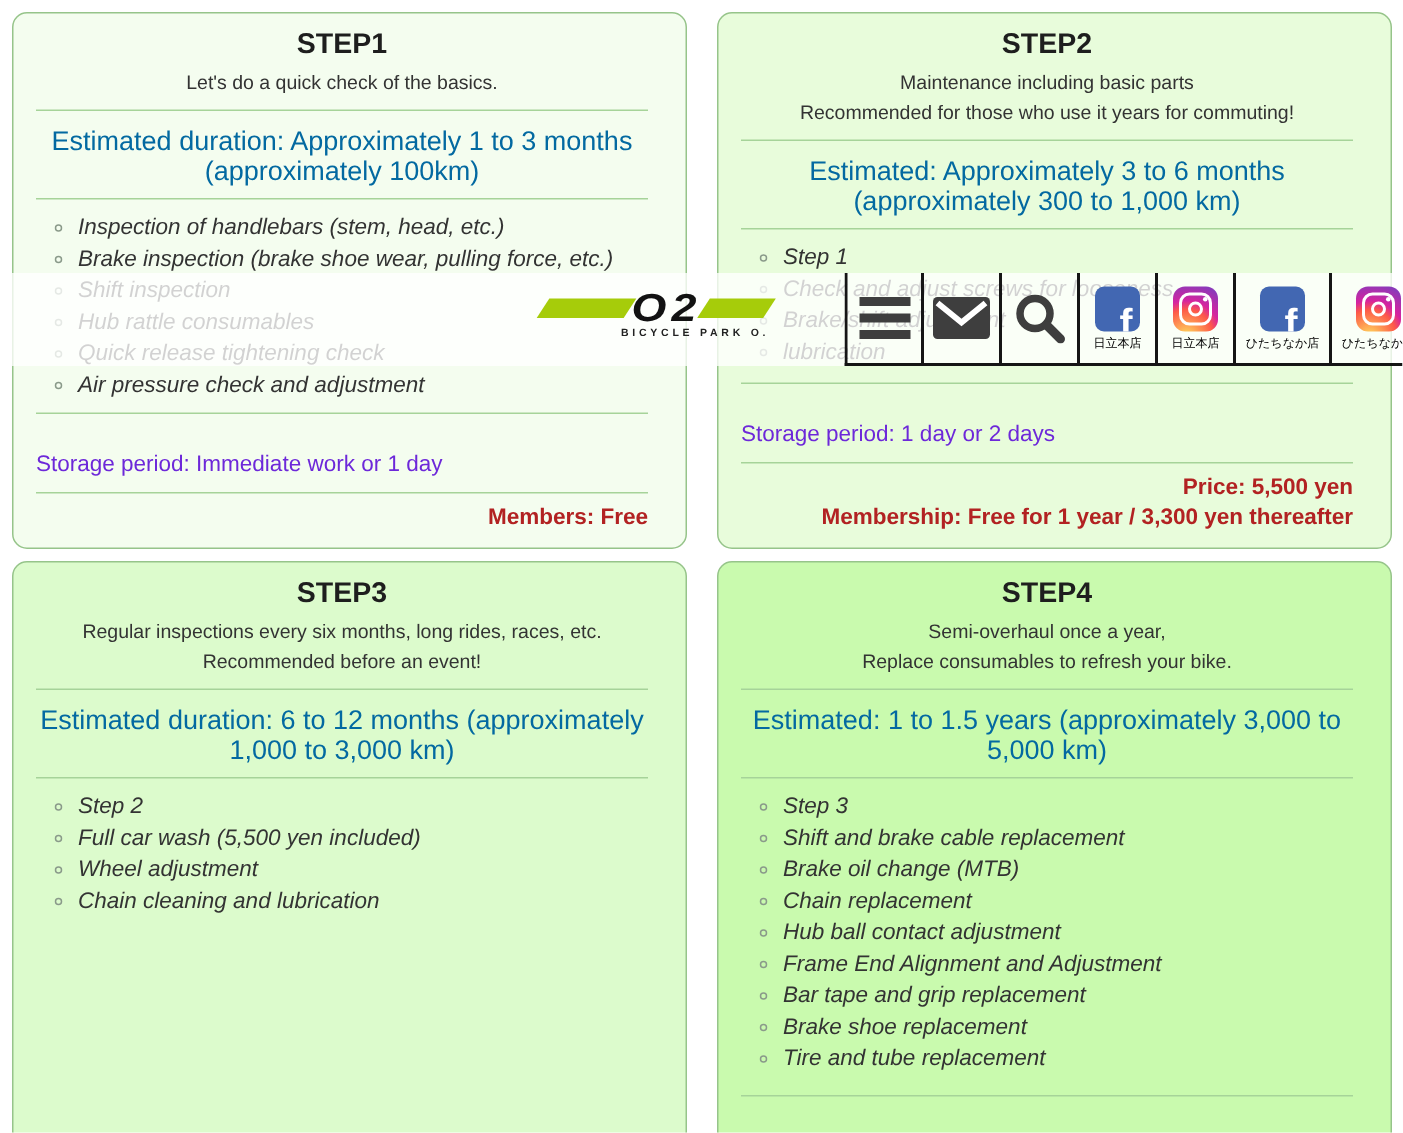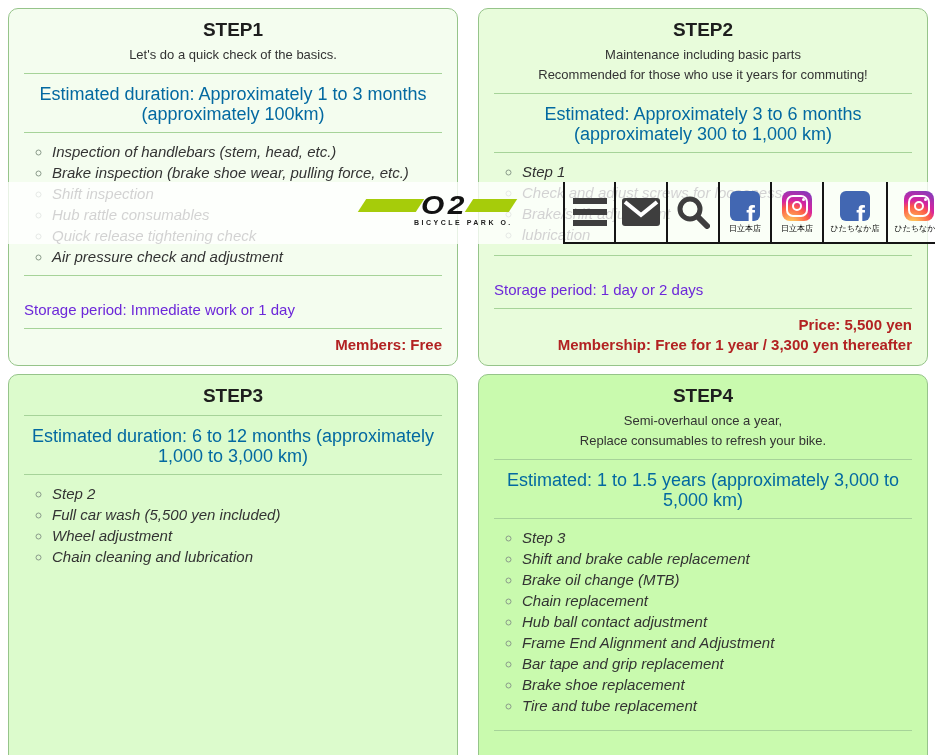--- a/index.html
+++ b/index.html
@@ -8,21 +8,21 @@
     background:#ffffff;font-family:"Liberation Sans",sans-serif;
   }
   
   .cards{
     position:absolute;left:8px;top:8px;width:920px;
     display:grid;grid-template-columns:450px 450px;column-gap:20px;row-gap:8px;
   }
   .card{
     box-sizing:border-box;
     border:1px solid #96c48a;border-radius:10px;
-    padding:10px 15px 10px 15px;
+    padding:10px 25px 10px 15px;
     display:flex;flex-direction:column;
   }
   .card.tall{min-height:420px;}
   .step-title{margin:0;font-size:19px;line-height:22px;font-weight:bold;color:#1e1e1e;text-align:center;}
   .subs{margin-top:4px;}
   .subtitle{font-size:13px;line-height:20px;font-weight:normal;color:#333;text-align:center;}
   .sep{border-top:1px solid #a6d399;margin-top:8px;height:0;}
   .duration{margin-top:10px;font-size:18px;line-height:20px;color:#0369a1;text-align:center;}
   ul.items{margin:8px 0 0 0;padding:0 0 0 28px;list-style-type:circle;}
   ul.items li{font-size:15px;line-height:21px;color:#333;font-style:italic;}
@@ -132,20 +132,25 @@
       <div class="prices">
 
       <div class="price-line">Price: 5,500 yen</div>
           <div class="price-line">Membership: Free for 1 year / 3,300 yen thereafter</div>
         </div>
     </div>
   </section>
 
   <section class="card tall" style="background: rgb(220, 251, 204);">
     <h2 class="step-title">STEP3</h2>
+    <div class="subs">
+
+    <div class="subtitle">Regular inspections every six months, long rides, races, etc.</div>
+        <div class="subtitle">Recommended before an event!</div>
+      </div>
     <div class="sep"></div>
     <div class="duration">Estimated duration: 6 to 12 months (approximately 1,000 to 3,000 km)</div>
     <div class="sep"></div>
     <ul class="items">
 
     <li class="item">Step 2</li>
         <li class="item">Full car wash (5,500 yen included)</li>
         <li class="item">Wheel adjustment</li>
         <li class="item">Chain cleaning and lubrication</li>
       </ul>

